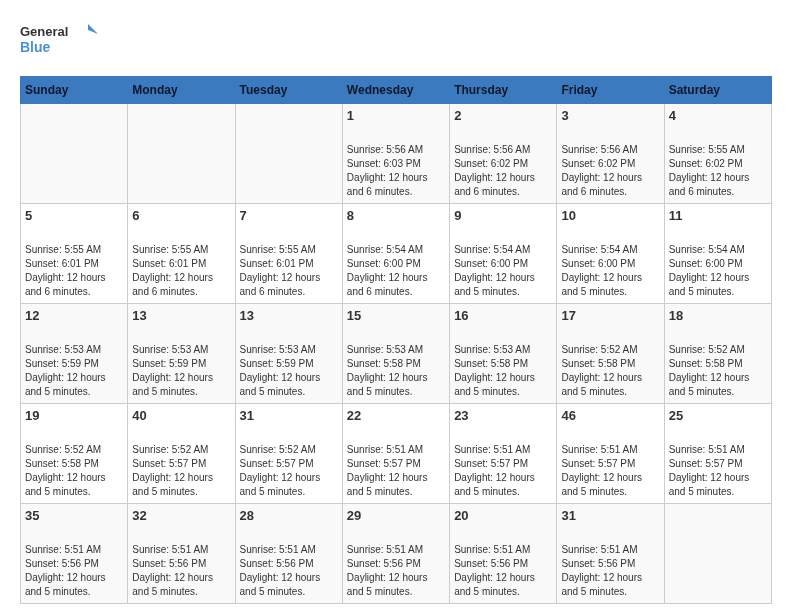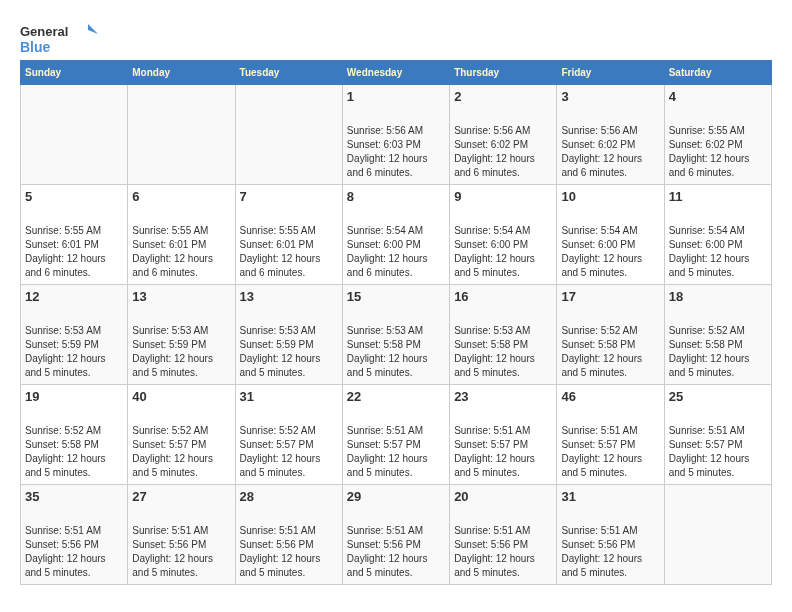--- a/index.html
+++ b/index.html
@@ -7,20 +7,21 @@
       font-family: Arial, sans-serif;
       background: #fff;
       width: 792px;
       min-height: 612px;
       padding: 20px;
     }
     .header {
       display: flex;
       align-items: flex-start;
       justify-content: space-between;
+      margin-bottom: 16px;
     }
     .logo {
       display: flex;
       align-items: center;
       gap: 4px;
     }
     .title-block {
       text-align: right;
     }
     .month-title {
@@ -32,24 +33,24 @@
       font-size: 14px;
       color: #555;
     }
     table {
       width: 100%;
       border-collapse: collapse;
       font-size: 11px;
     }
     thead tr th {
       background-color: #3c7abf;
-      color: #fef9c3;
+      color: #0f172a;
       padding: 6px 4px;
       text-align: left;
-      font-size: 10px;
+      font-size: 12px;
       font-weight: bold;
       border: 1px solid #3c7abf;
     }
     tbody tr td {
       border: 1px solid #ccc;
       padding: 4px;
       vertical-align: top;
       width: calc(100% / 7);
       height: 90px;
       color: #333;
@@ -294,21 +295,21 @@
       </tr>
       <tr>
         <td>
           <span class="day-num">35</span>
           <div class="day-info" style="white-space: pre-line;">Sunrise: 5:51 AM
 Sunset: 5:56 PM
 Daylight: 12 hours
 and 5 minutes.</div>
         </td>
         <td>
-          <span class="day-num">27</span>
+          <span class="day-num">32</span>
           <div class="day-info" style="white-space: pre-line;">Sunrise: 5:51 AM
 Sunset: 5:56 PM
 Daylight: 12 hours
 and 5 minutes.</div>
         </td>
         <td>
           <span class="day-num">28</span>
           <div class="day-info" style="white-space: pre-line;">Sunrise: 5:51 AM
 Sunset: 5:56 PM
 Daylight: 12 hours

